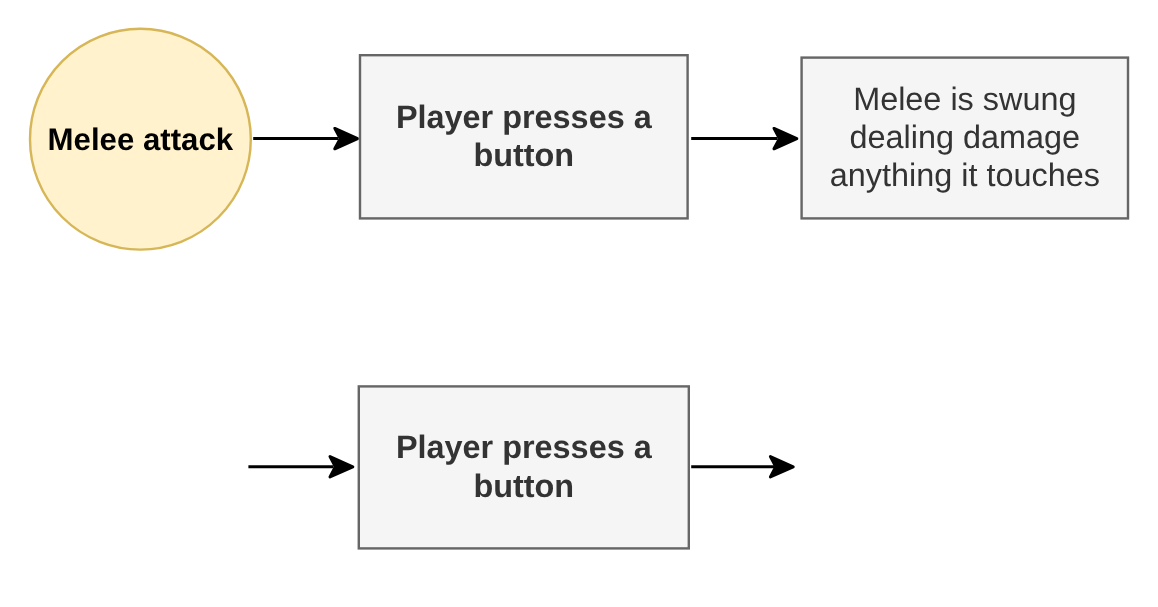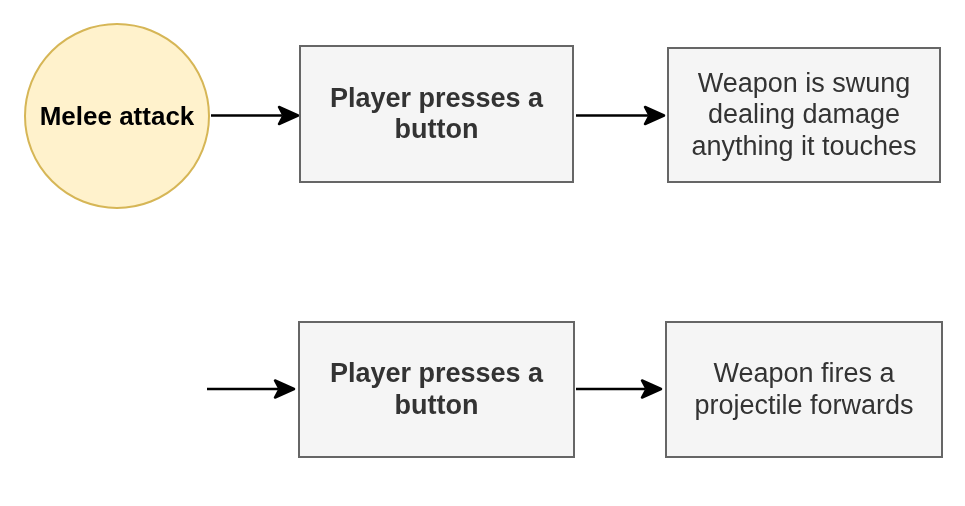--- a/index.html
+++ b/index.html
@@ -91,25 +91,22 @@
 
   <div class="node circle circle-melee">
     <span class="label">Melee attack</span>
   </div>
 
   <div class="node box box-bold box-press-1">
     <span class="label">Player presses a button</span>
   </div>
 
   <div class="node box box-swing">
-    <span class="label">Weapon is swung dealing damage anything it touches</span>
+    <span class="label">Melee is swung dealing damage anything it touches</span>
   </div>
 
 
   <div class="node box box-bold box-press-2">
     <span class="label">Player presses a button</span>
   </div>
 
-  <div class="node box box-fire">
-    <span class="label">Weapon fires a projectile forwards</span>
-  </div>
 
 </div>
 
 </body></html>

